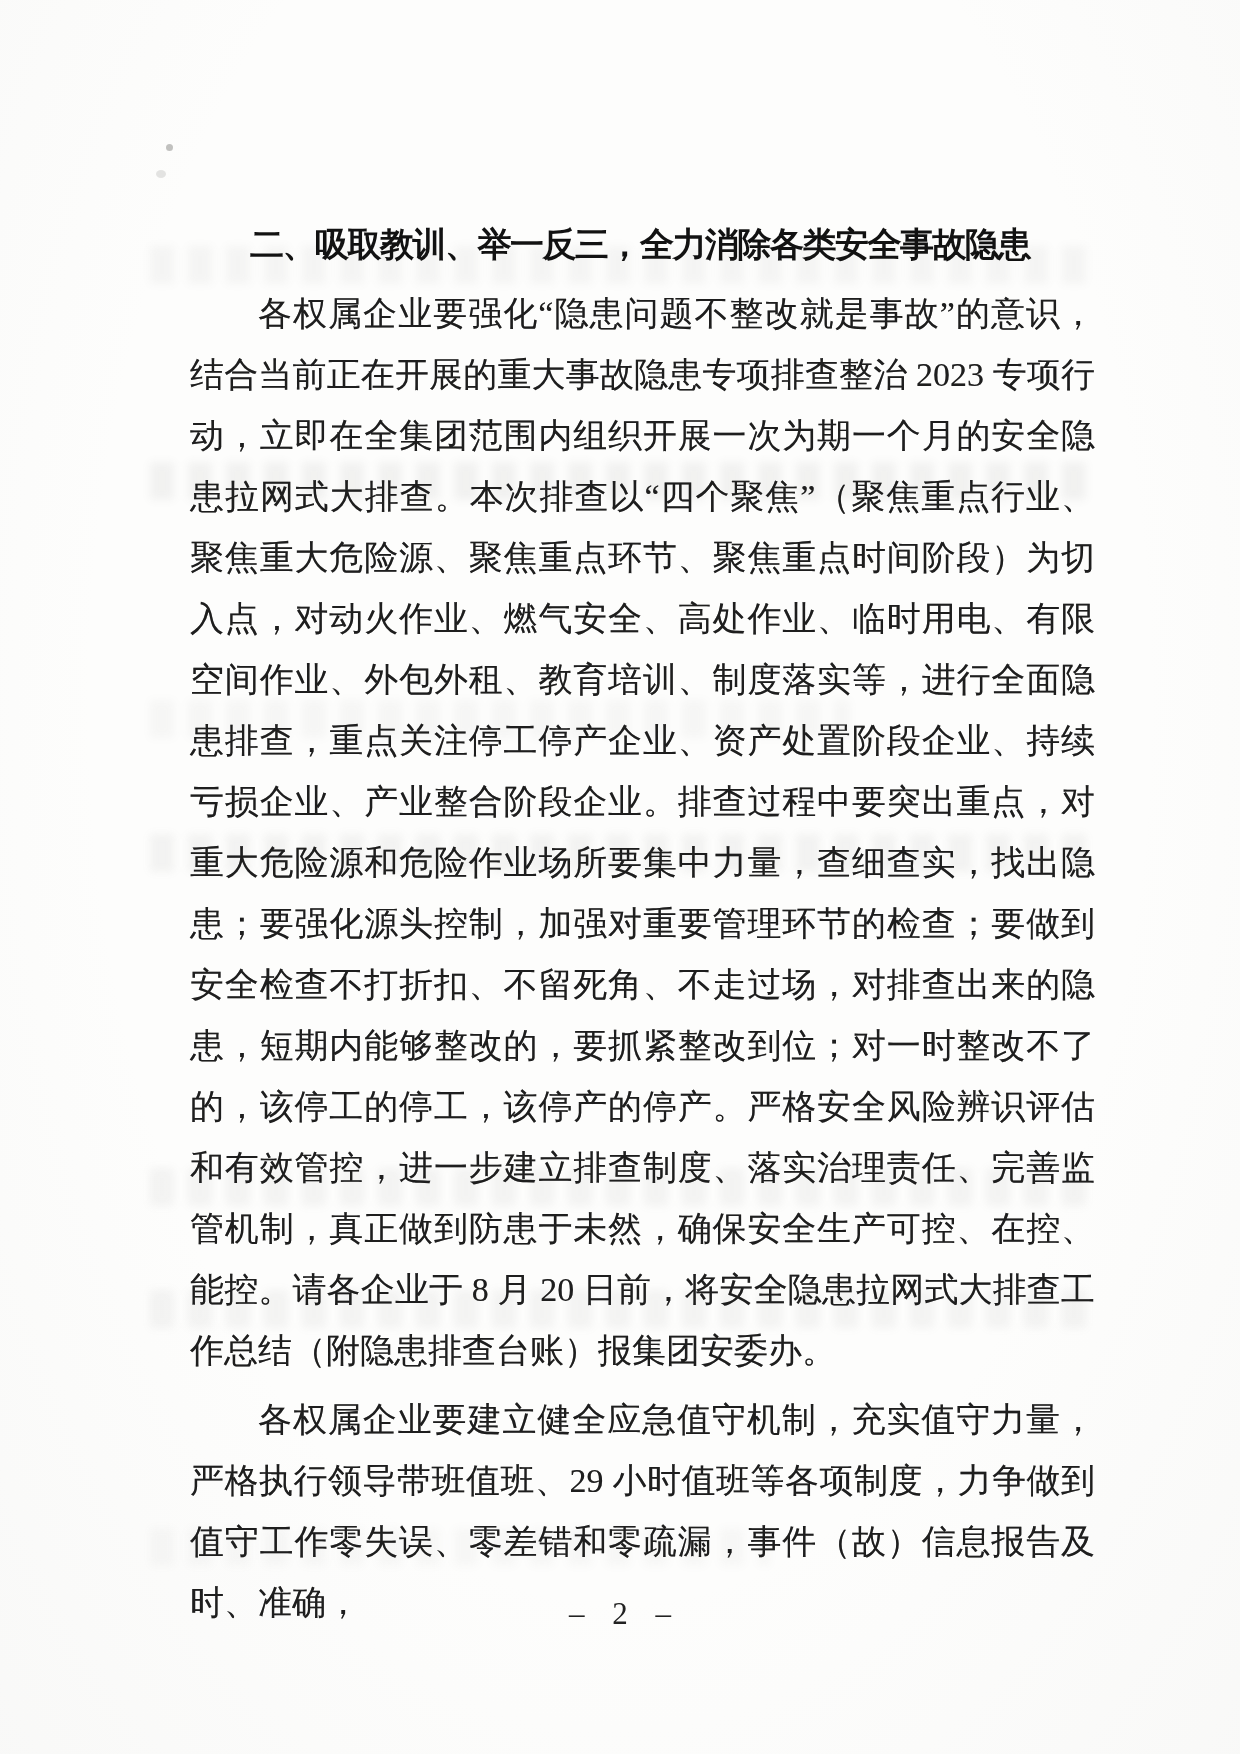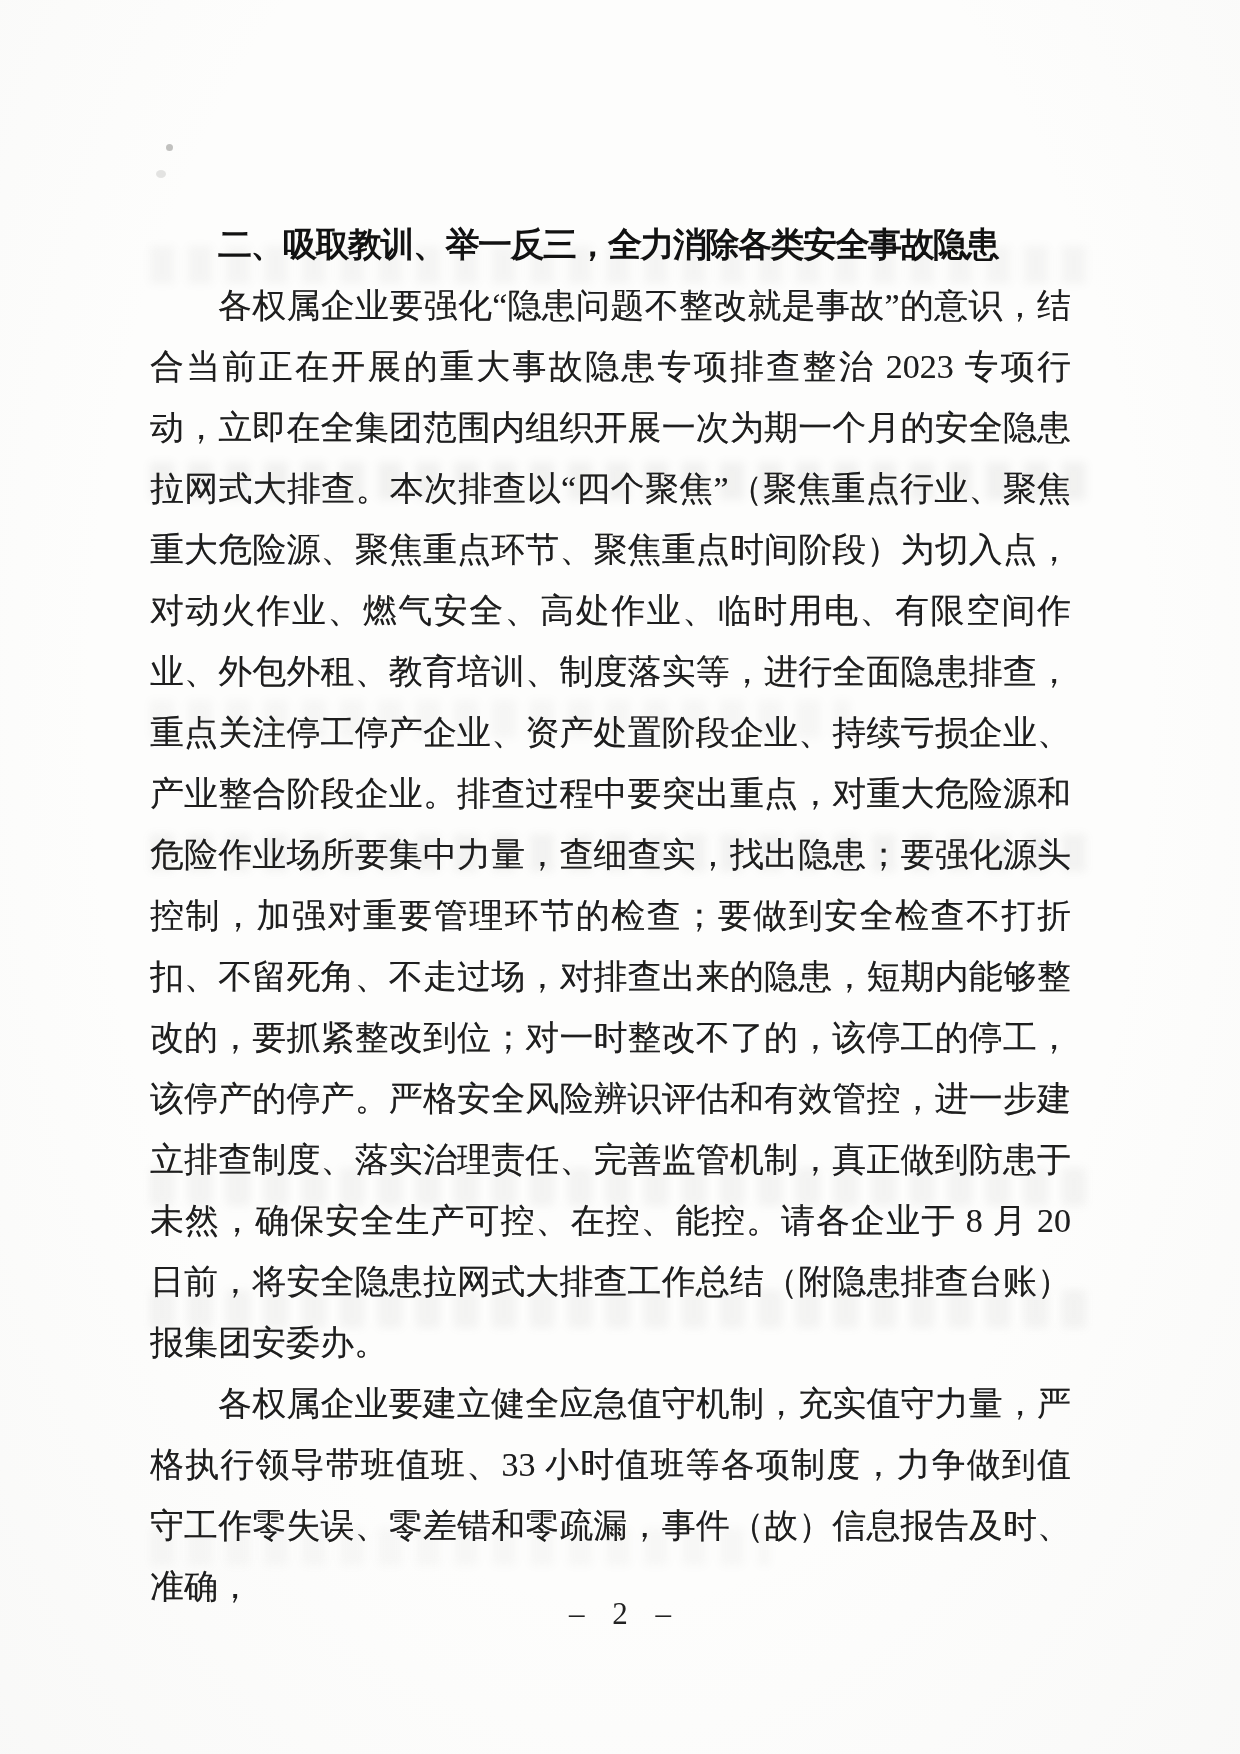--- a/index.html
+++ b/index.html
@@ -18,21 +18,21 @@
   .page::before {
     content: "";
     position: absolute;
     inset: 0;
     background:
       radial-gradient(ellipse at 50% 40%, rgba(255,255,255,0) 60%, rgba(210,210,208,0.10) 100%);
     pointer-events: none;
   }
   .content {
     position: absolute;
-    left: 150px;
+    left: 182px;
     top: 214px;
     width: 921px;
     font-family: "Liberation Serif", "DejaVu Serif", serif;
     font-size: 34px;
     line-height: 61px;
     color: #1e1e1e;
     text-align: justify;
     text-justify: inter-ideograph;
   }
   .section-heading {
@@ -41,21 +41,21 @@
     font-weight: 700;
     font-size: 34px;
     letter-spacing: -1.5px;
     line-height: 61px;
     text-indent: 2em;
     color: #121212;
     white-space: nowrap;
     text-align: left;
   }
   .body-paragraph {
-    margin: 0;
+    margin: 8px;
     text-indent: 2em;
     text-shadow: 0 0 0.5px rgba(20,20,20,0.45);
   }
   .page-footer {
     position: absolute;
     top: 1592px;
     left: 0;
     width: 100%;
     text-align: center;
     font-family: "Liberation Serif", "DejaVu Serif", serif;
@@ -108,18 +108,18 @@
   <div class="ghost g4"></div>
   <div class="ghost g5"></div>
   <div class="ghost g6"></div>
   <div class="ghost g7"></div>
   <div class="speck"></div>
   <div class="speck s2"></div>
 
   <div class="content">
     <h2 class="section-heading">二、吸取教训、举一反三，全力消除各类安全事故隐患</h2>
     <p class="body-paragraph">各权属企业要强化“隐患问题不整改就是事故”的意识，结合当前正在开展的重大事故隐患专项排查整治 2023 专项行动，立即在全集团范围内组织开展一次为期一个月的安全隐患拉网式大排查。本次排查以“四个聚焦”（聚焦重点行业、聚焦重大危险源、聚焦重点环节、聚焦重点时间阶段）为切入点，对动火作业、燃气安全、高处作业、临时用电、有限空间作业、外包外租、教育培训、制度落实等，进行全面隐患排查，重点关注停工停产企业、资产处置阶段企业、持续亏损企业、产业整合阶段企业。排查过程中要突出重点，对重大危险源和危险作业场所要集中力量，查细查实，找出隐患；要强化源头控制，加强对重要管理环节的检查；要做到安全检查不打折扣、不留死角、不走过场，对排查出来的隐患，短期内能够整改的，要抓紧整改到位；对一时整改不了的，该停工的停工，该停产的停产。严格安全风险辨识评估和有效管控，进一步建立排查制度、落实治理责任、完善监管机制，真正做到防患于未然，确保安全生产可控、在控、能控。请各企业于 8 月 20 日前，将安全隐患拉网式大排查工作总结（附隐患排查台账）报集团安委办。</p>
-    <p class="body-paragraph">各权属企业要建立健全应急值守机制，充实值守力量，严格执行领导带班值班、33 小时值班等各项制度，力争做到值守工作零失误、零差错和零疏漏，事件（故）信息报告及时、准确，</p>
+    <p class="body-paragraph">各权属企业要建立健全应急值守机制，充实值守力量，严格执行领导带班值班、29 小时值班等各项制度，力争做到值守工作零失误、零差错和零疏漏，事件（故）信息报告及时、准确，</p>
   </div>
 
   <div class="page-footer">– 2 –</div>
 
 </div>
 
 </body></html>

